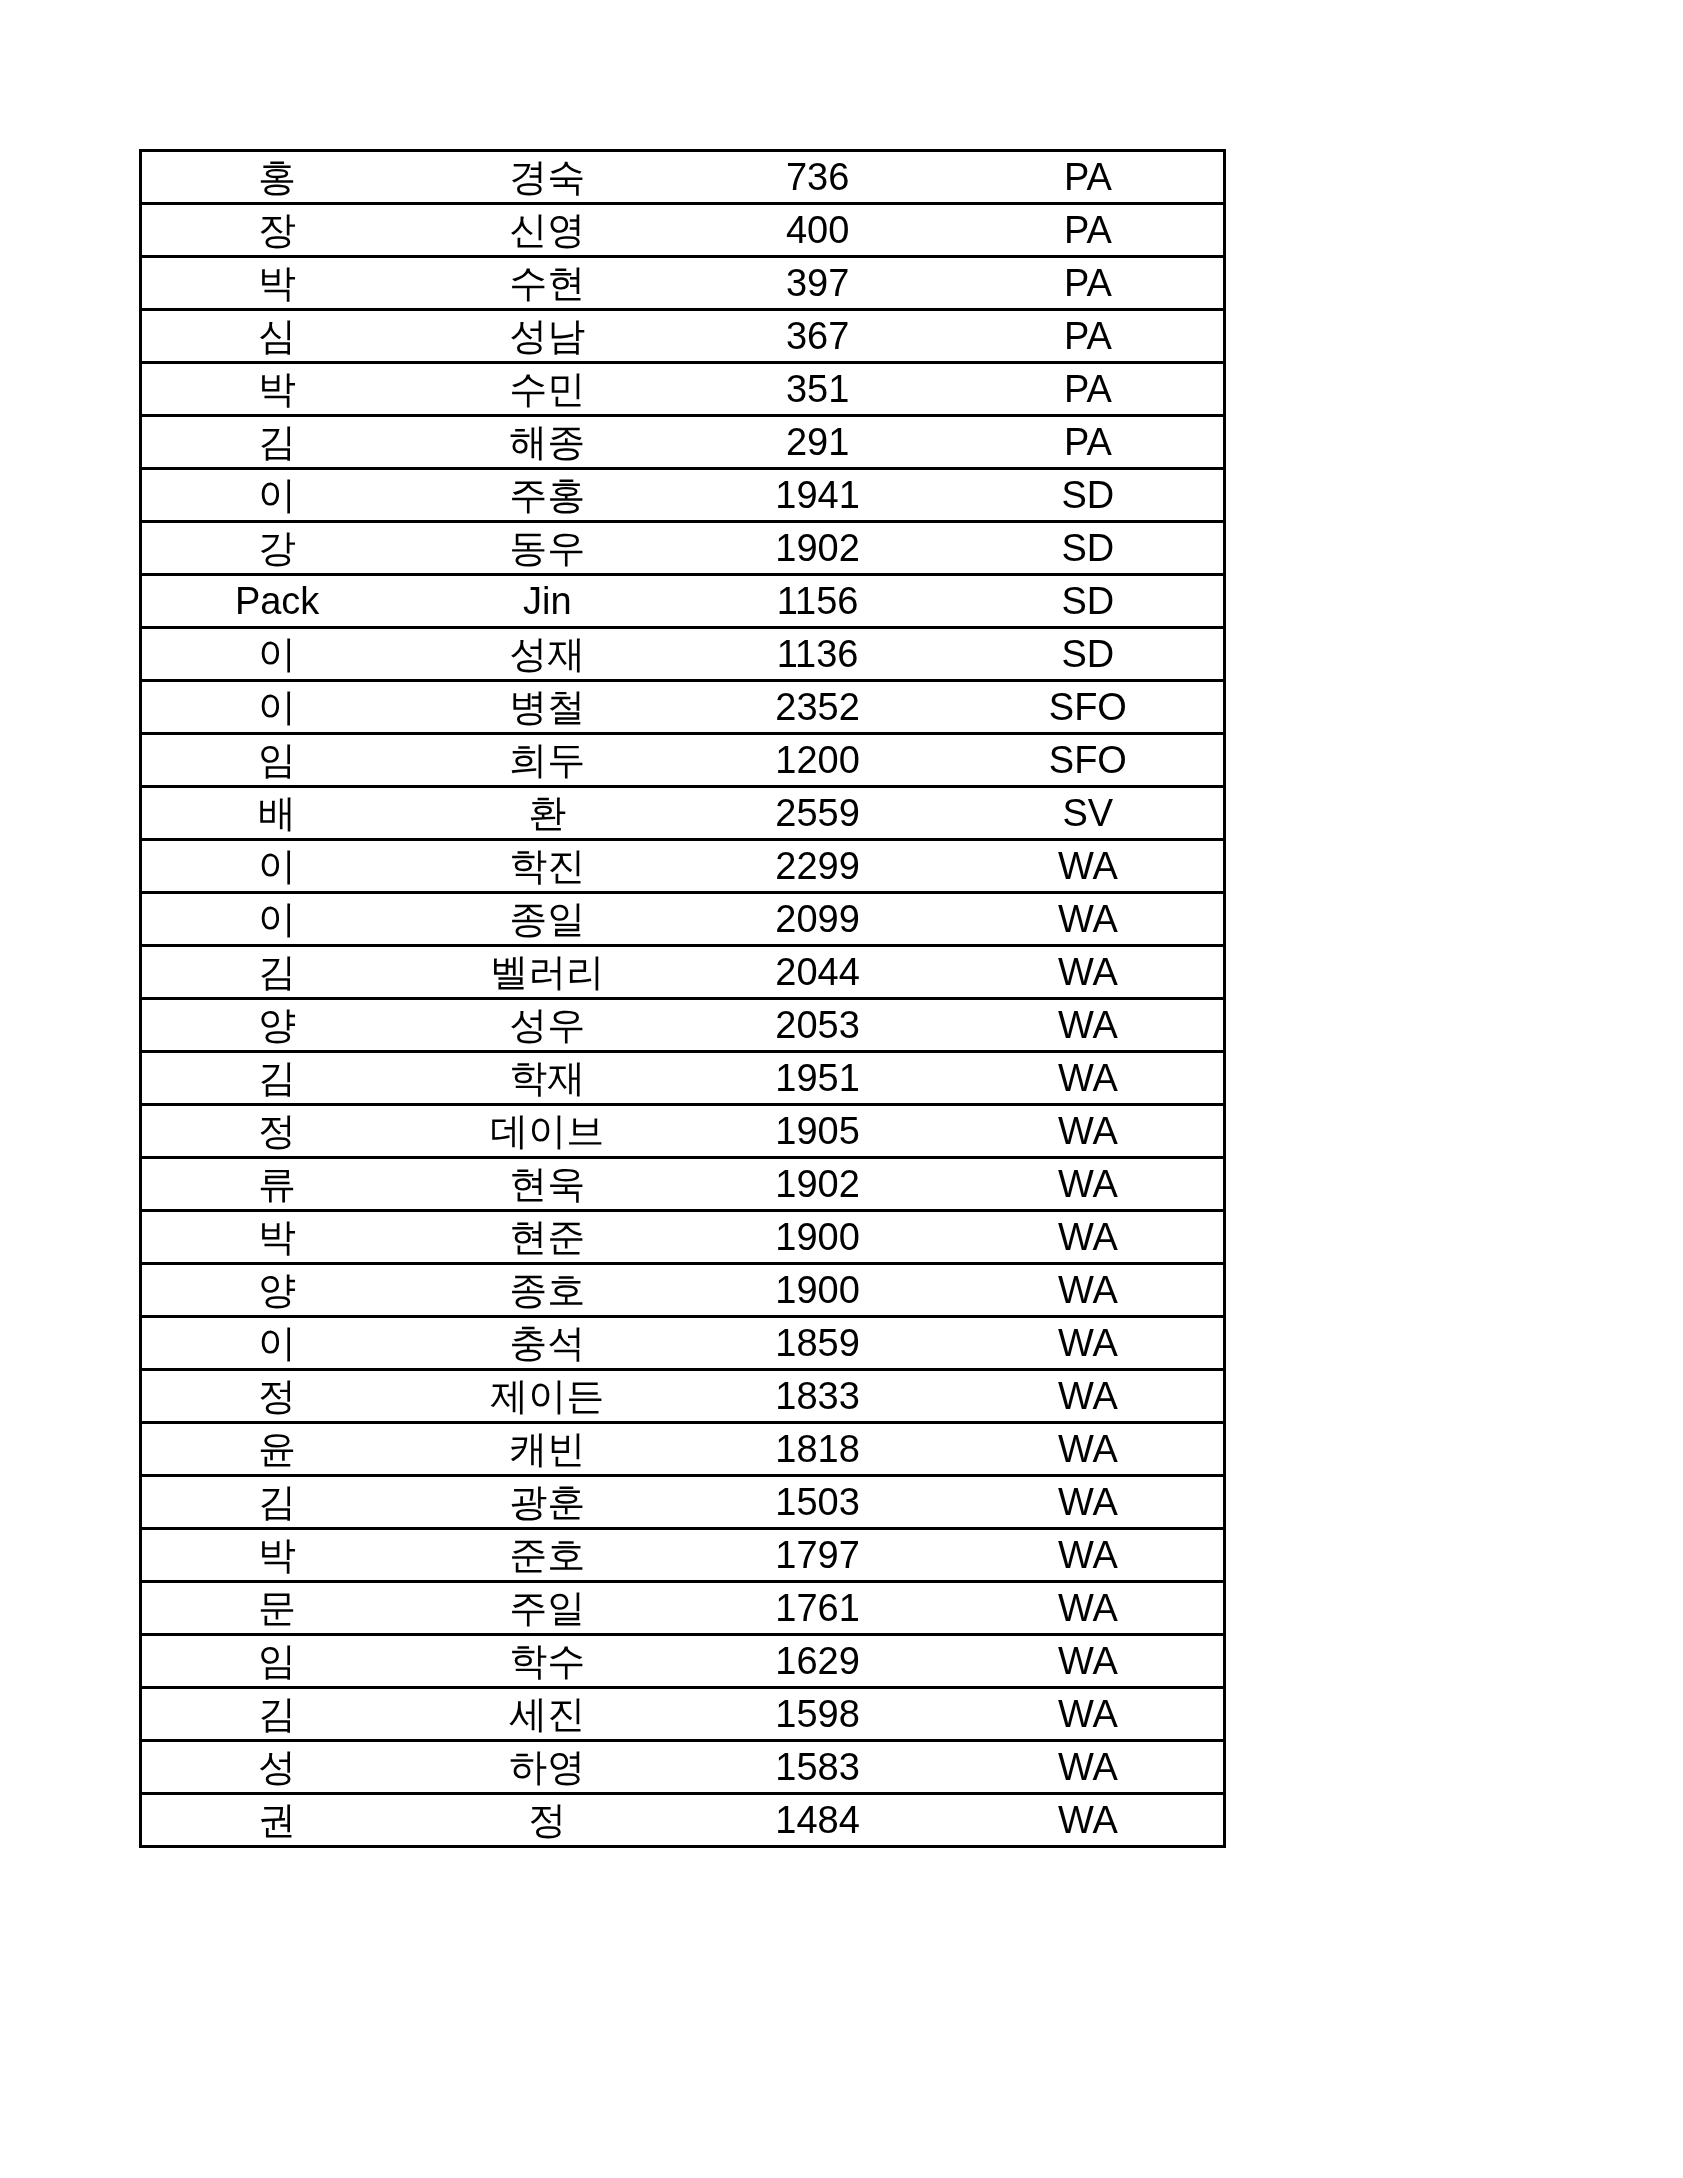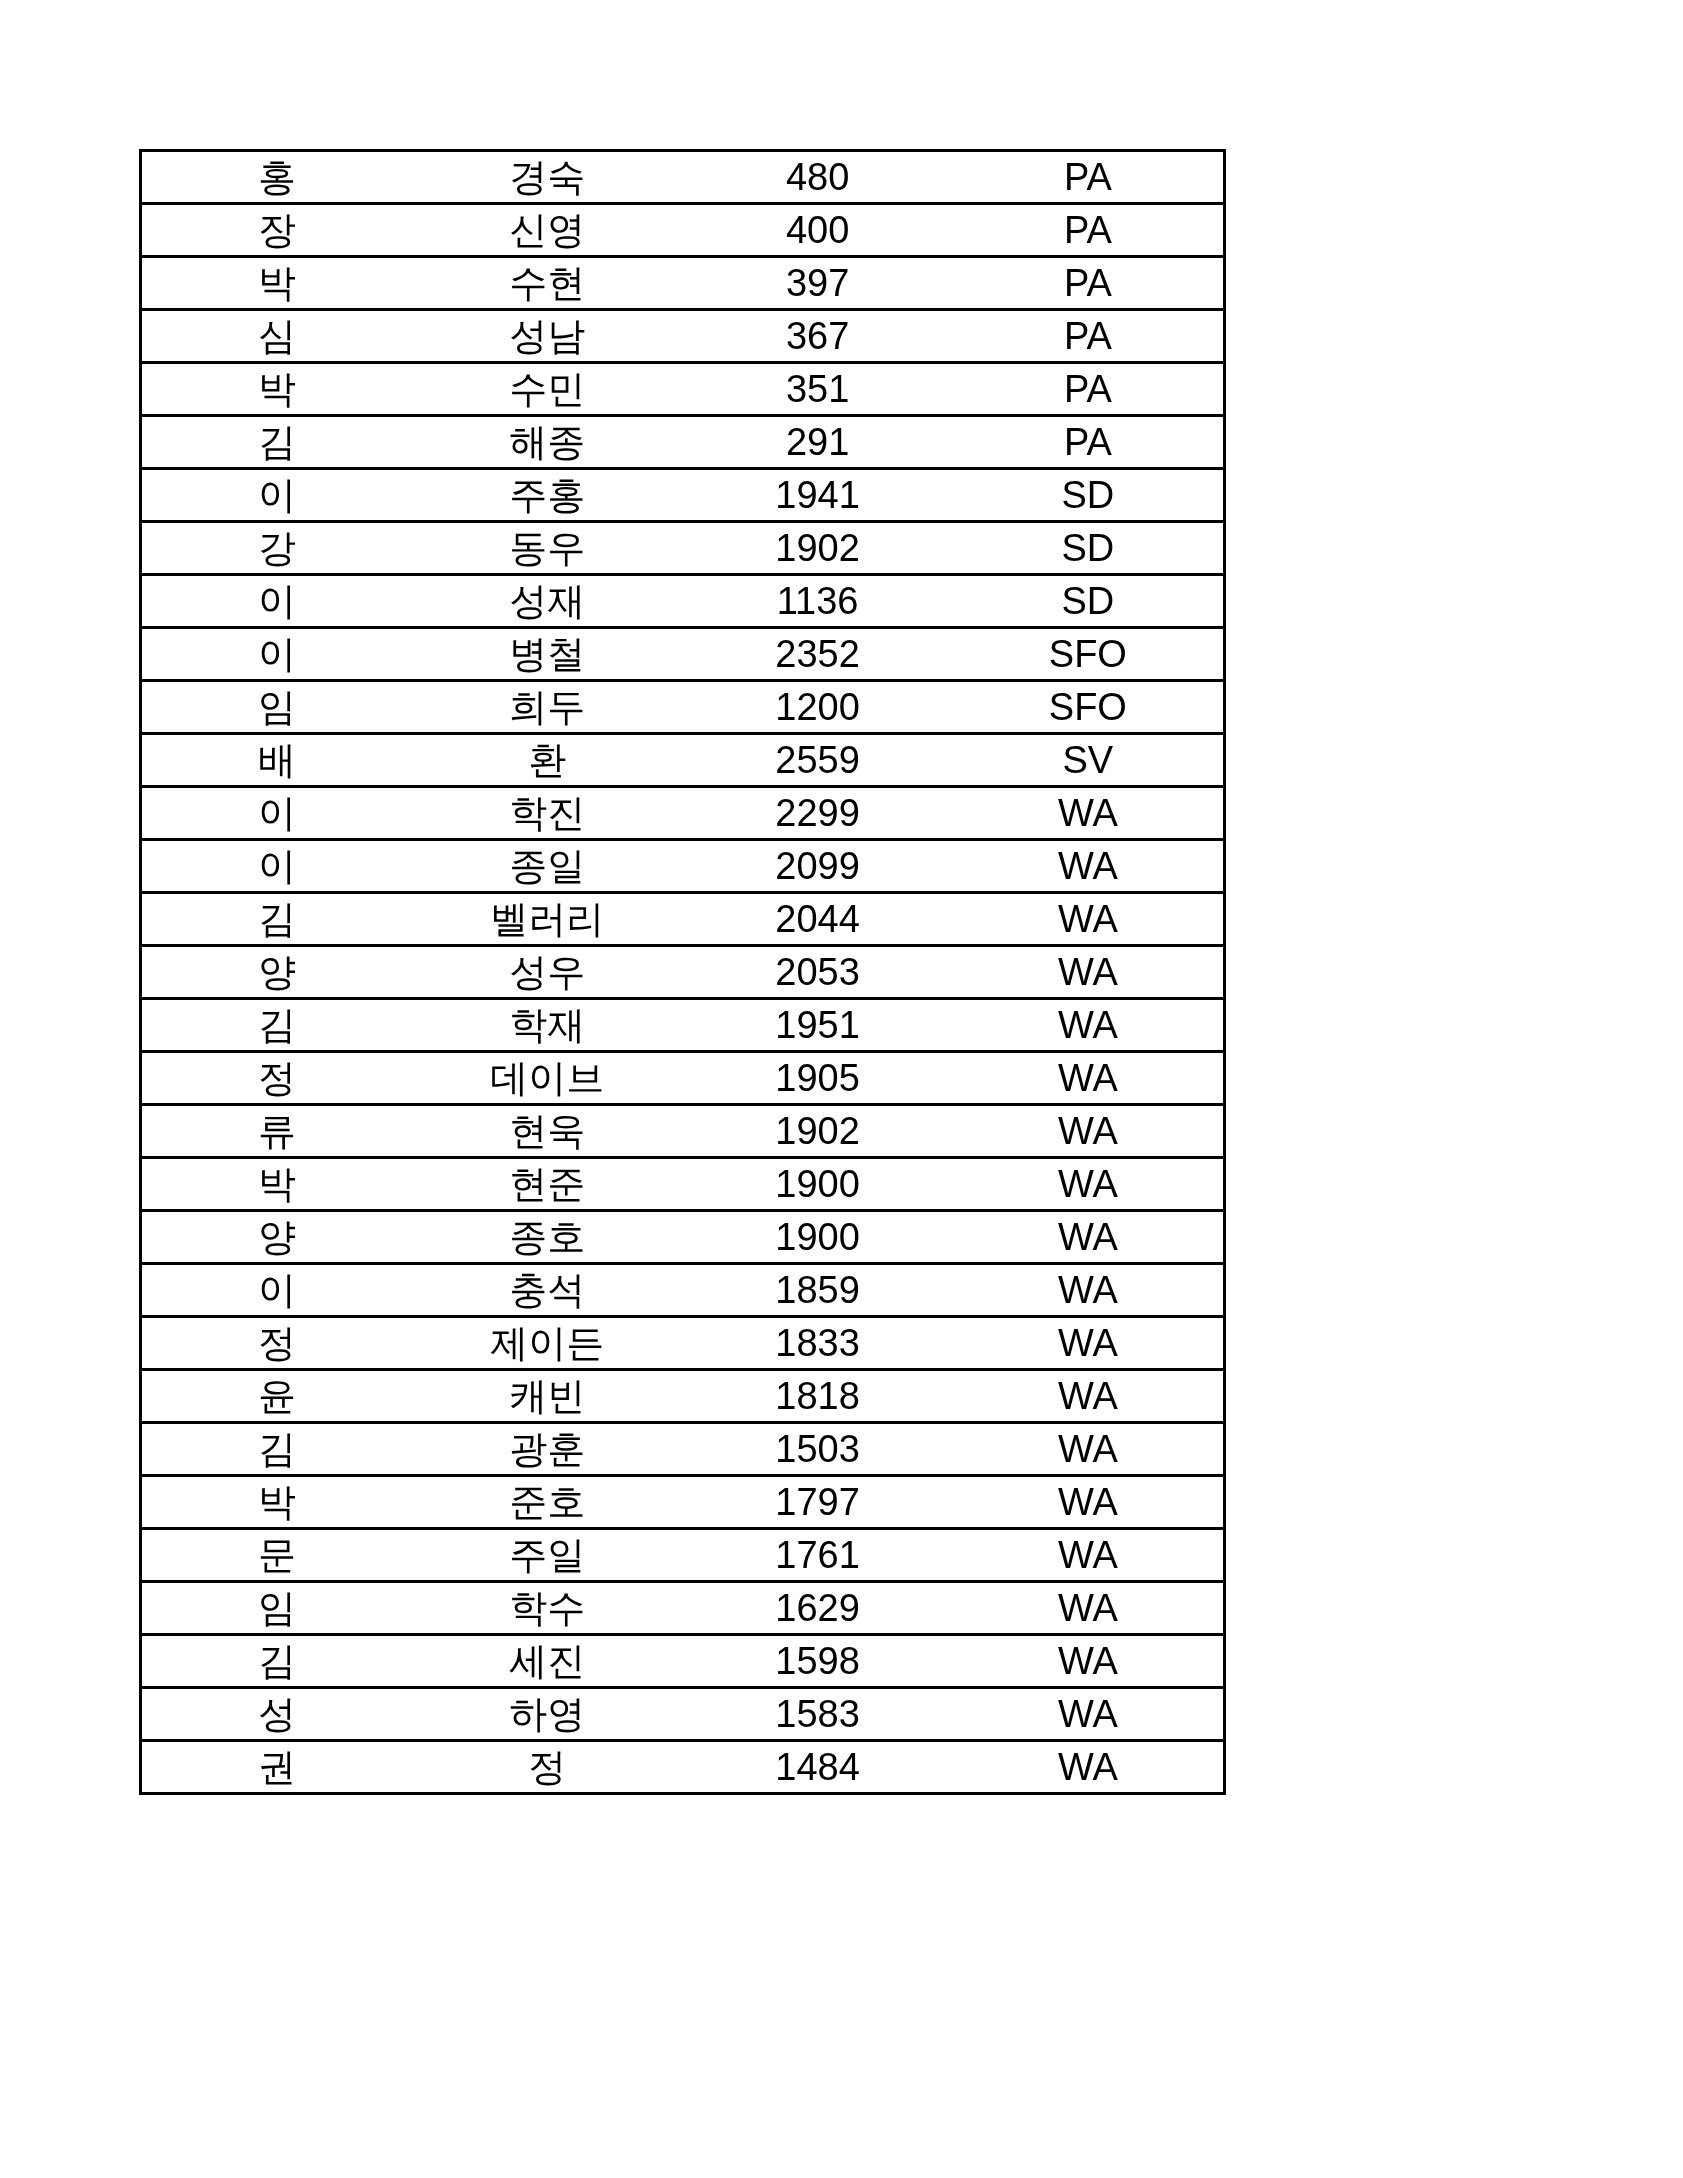--- a/index.html
+++ b/index.html
@@ -48,21 +48,21 @@
 </style>
 </head>
 <body>
 
 <div class="page">
   <table class="roster">
     <tbody id="table-body">
         <tr>
           <td>홍</td>
           <td>경숙</td>
-          <td>480</td>
+          <td>736</td>
           <td>PA</td>
         </tr>
         <tr>
           <td>장</td>
           <td>신영</td>
           <td>400</td>
           <td>PA</td>
         </tr>
         <tr>
           <td>박</td>
@@ -91,20 +91,26 @@
         <tr>
           <td>이</td>
           <td>주홍</td>
           <td>1941</td>
           <td>SD</td>
         </tr>
         <tr>
           <td>강</td>
           <td>동우</td>
           <td>1902</td>
+          <td>SD</td>
+        </tr>
+        <tr>
+          <td>Pack</td>
+          <td>Jin</td>
+          <td>1156</td>
           <td>SD</td>
         </tr>
         <tr>
           <td>이</td>
           <td>성재</td>
           <td>1136</td>
           <td>SD</td>
         </tr>
         <tr>
           <td>이</td>

